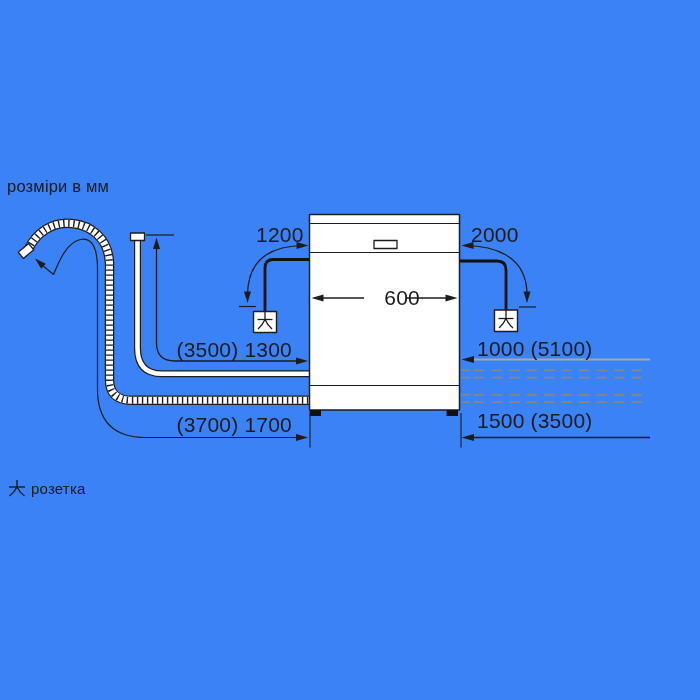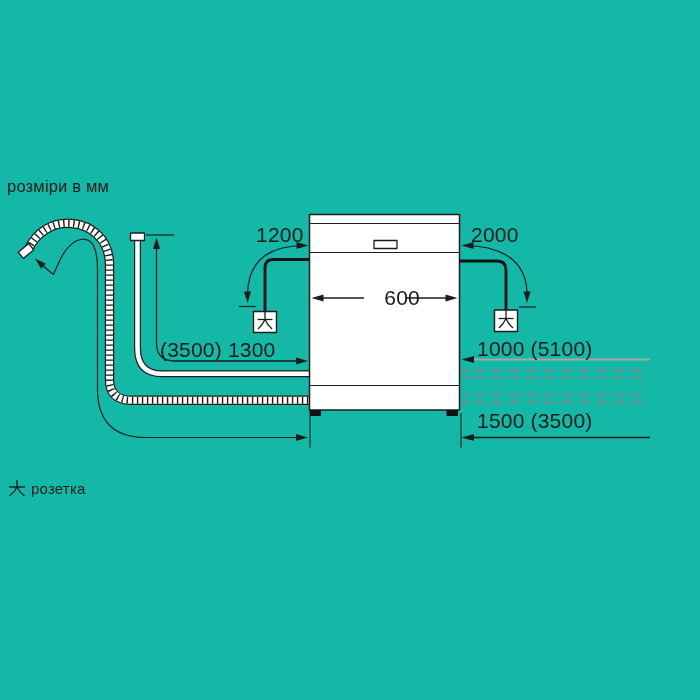--- a/index.html
+++ b/index.html
@@ -1,27 +1,27 @@
 <!DOCTYPE html>
 <html><head>
 <meta charset="utf-8">
 <style>
   html,body{margin:0;padding:0;background:#fff;}
   #canvas{
-    position:relative;width:700px;height:700px;background:#14b8a6;
+    position:relative;width:700px;height:700px;background:#3b82f6;
     font-family:"Liberation Sans", sans-serif;color:#1a1a1a;overflow:hidden;
   }
   #diagram-svg{position:absolute;left:0;top:0;}
   .lbl{
     position:absolute;font-size:21px;line-height:17px;white-space:nowrap;
     color:#1a1a1a;letter-spacing:0.2px;
   }
   .legend-text{font-size:15px;line-height:18px;}
   .title{font-size:16.5px;}
-  .ra{}
+  .ra{text-align:right;}
   .ca{text-align:right;}
 </style>
 </head>
 <body>
 
 <div id="canvas">
 
   <svg id="diagram-svg" width="700" height="700" viewBox="0 0 700 700" fill="none" stroke-linecap="butt" stroke-linejoin="round">
 
     <g>
@@ -143,20 +143,21 @@
   <div class="lbl title" style="left:7px;top:178px">розміри в мм</div>
 
   <div class="lbl" style="left:256px;top:226px">1200</div>
 
   <div class="lbl" style="left:471px;top:226px">2000</div>
 
   <div class="lbl ca" style="left:350px;top:289px;width:70px">600</div>
 
   <div class="lbl ra" style="left:160px;top:341px;width:132px">(3500) 1300</div>
 
+  <div class="lbl ra" style="left:160px;top:416px;width:132px">(3700) 1700</div>
 
   <div class="lbl" style="left:477px;top:340px">1000 (5100)</div>
 
   <div class="lbl" style="left:477px;top:412px">1500 (3500)</div>
 
   <div class="lbl legend-text" style="left:31px;top:480px">розетка</div>
 
 
 </div>
 

